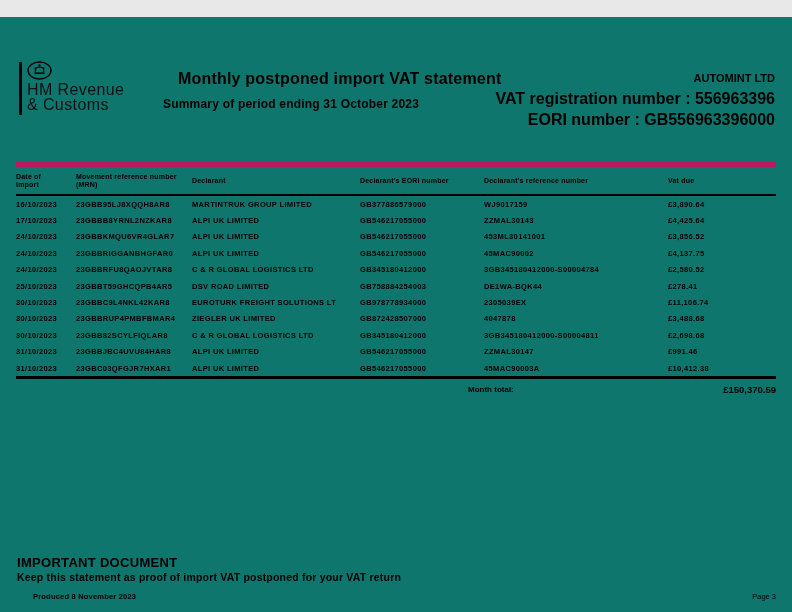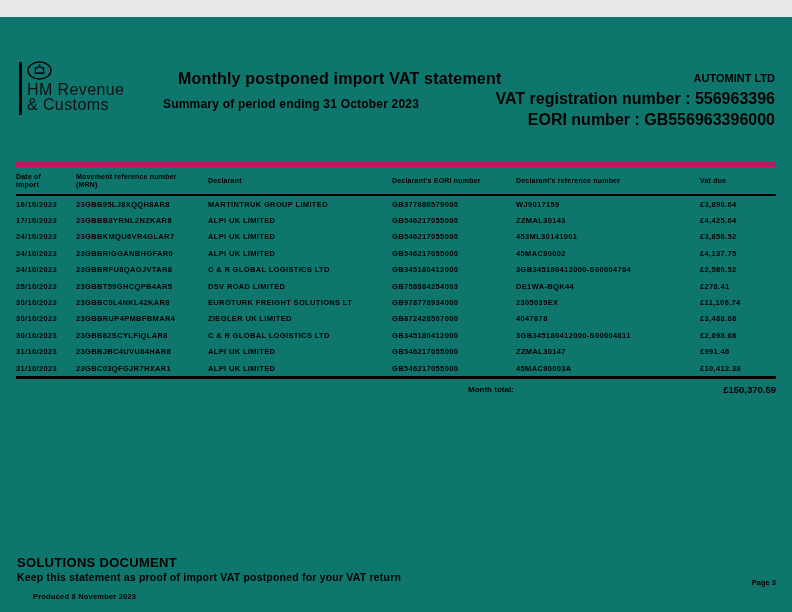--- a/index.html
+++ b/index.html
@@ -44,22 +44,22 @@
     display:flex;align-items:center;height:27px;
     border-bottom:2px solid #000;
     font-size:7px;font-weight:700;letter-spacing:0.2px;
   }
   .t-header .pre{white-space:pre-line;line-height:8px;}
   .t-row{
     display:flex;align-items:center;height:16.4px;
     font-size:7.5px;font-weight:700;letter-spacing:0.35px;
   }
   .c-date{width:60px;flex:0 0 auto;}
-  .c-mrn{width:132px;flex:0 0 auto;}
-  .c-decl{width:184px;flex:0 0 auto;}
+  .c-mrn{width:116px;flex:0 0 auto;}
+  .c-decl{width:168px;flex:0 0 auto;}
   .c-eori{width:124px;flex:0 0 auto;}
   .c-ref{width:184px;flex:0 0 auto;}
   .c-vat{flex:1 1 auto;text-align:left;}
   .t-bottom{border-top:3px solid #000;}
   .t-total{
     display:flex;align-items:center;height:20px;
   }
   .total-spacer{width:452px;flex:0 0 auto;}
   .total-label{font-size:8px;font-weight:700;flex:0 0 auto;}
   .total-value{flex:1 1 auto;text-align:right;font-size:9.5px;font-weight:700;}
@@ -71,22 +71,22 @@
   }
   .important-text{
     position:absolute;left:17px;top:554px;
     font-size:10.5px;font-weight:700;letter-spacing:0.2px;
   }
   .produced{
     position:absolute;left:17px;top:575px;
     font-size:7.5px;font-weight:700;letter-spacing:0.2px;padding-left:16px;
   }
   .page-num{
-    position:absolute;right:16px;top:561px;
-    font-size:7.5px;font-weight:700;
+    position:absolute;right:16px;top:575px;
+    font-size:7.5px;font-weight:400;
   }
 </style>
 </head>
 <body>
 
 <div class="page">
 
   <div class="logo-bar"></div>
   <div class="logo-block">
     <svg class="crown" width="25" height="19" viewBox="0 0 25 19">
@@ -225,18 +225,18 @@
 </div>
 
     <div class="t-bottom"></div>
     <div class="t-total">
       <div class="total-spacer"></div>
       <div class="total-label">Month total:</div>
       <div class="total-value">£150,370.59</div>
     </div>
   </div>
 
-  <div class="important-title">SOLUTIONS DOCUMENT</div>
+  <div class="important-title">IMPORTANT DOCUMENT</div>
   <div class="important-text">Keep this statement as proof of import VAT postponed for your VAT return</div>
   <div class="produced">Produced 8 November 2023</div>
   <div class="page-num">Page 3</div>
 
 </div>
 
 </body></html>

